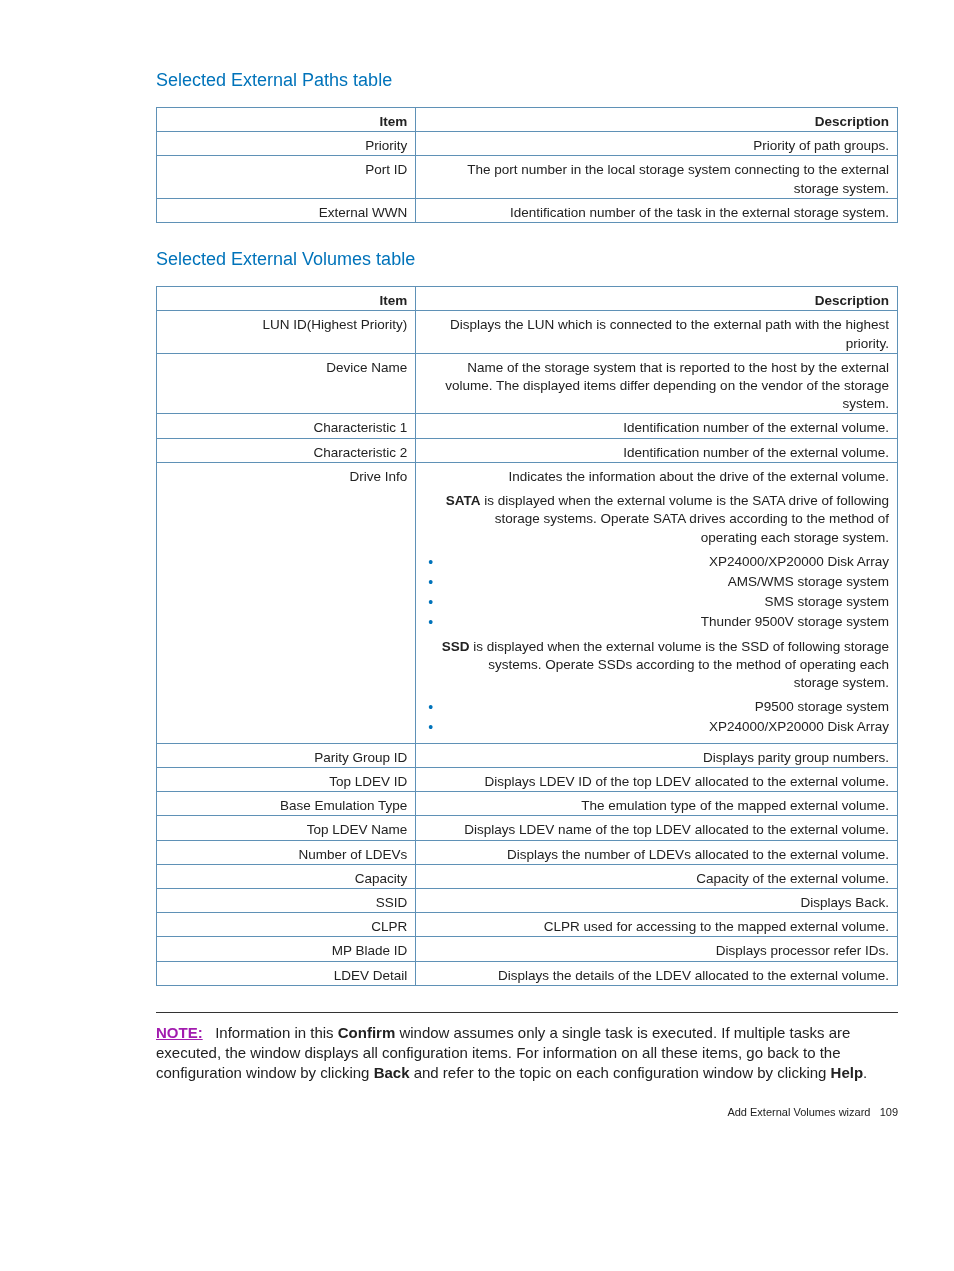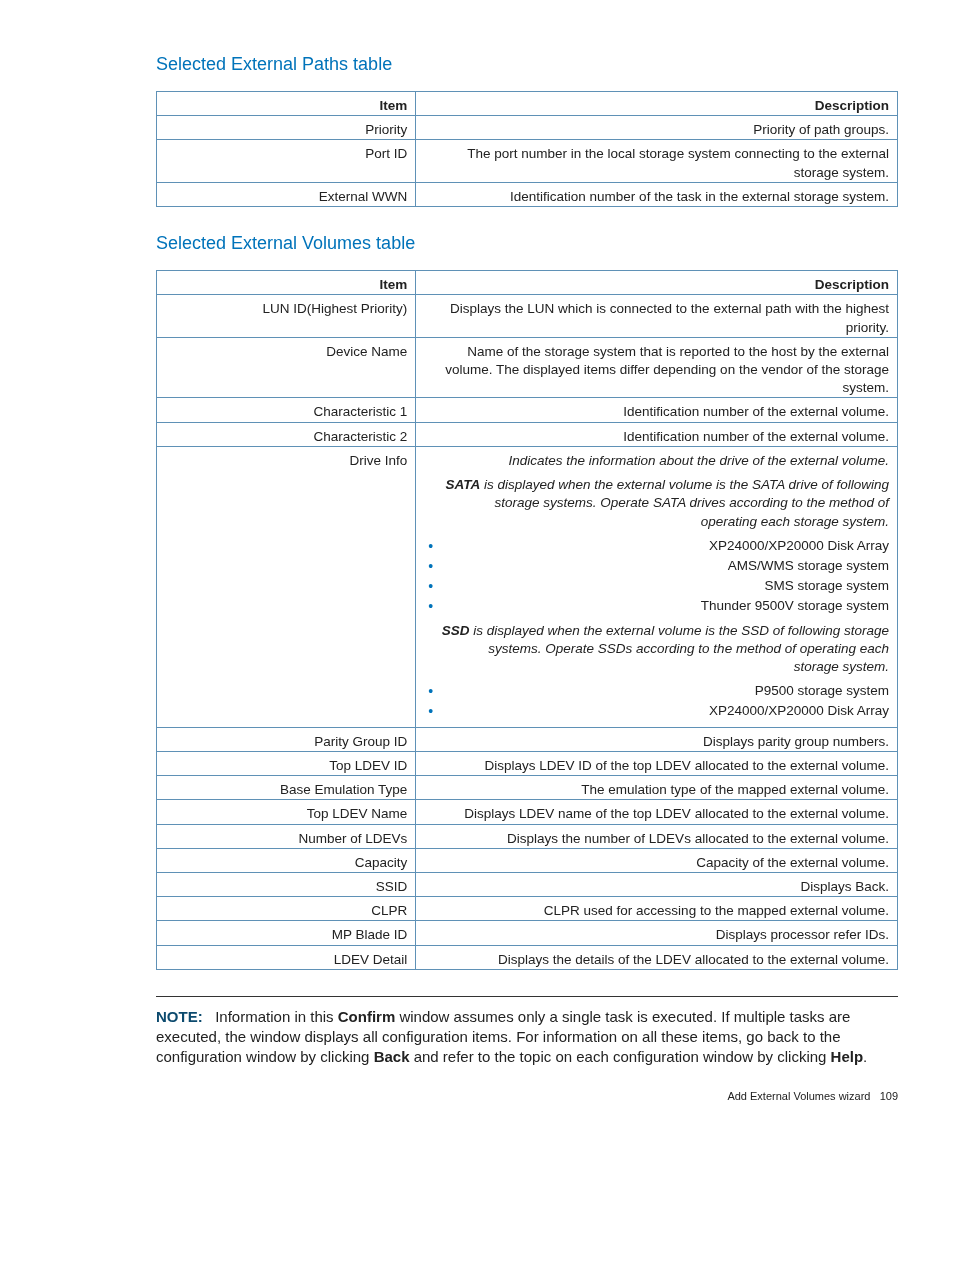--- a/index.html
+++ b/index.html
@@ -15,21 +15,21 @@
   .page {
     padding: 54px 56px 30px 156px;
     box-sizing: border-box;
     width: 954px;
   }
   h2.section {
     font-family: Arial, Helvetica, sans-serif;
     color: #0073ba;
     font-weight: 400;
     font-size: 18px;
-    margin: 0 0 16px 0;
+    margin: 16px 0 16px 0;
   }
   table.doc-table {
     border-collapse: collapse;
     width: 100%;
     margin-bottom: 26px;
     border: 1.5px solid #5f91b6;
   }
   table.doc-table th, table.doc-table td {
     border: 1px solid #5f91b6;
     text-align: right;
@@ -65,32 +65,33 @@
   .note-block {
     border-top: 1px solid #333;
     margin-top: 10px;
     padding-top: 10px;
     font-family: 'Arial Narrow', Arial, sans-serif;
     font-size: 15px;
     line-height: 1.35;
     font-stretch: condensed;
   }
   .note-label {
-    color: #0c4a6e;
+    color: #a21caf;
     font-weight: 700;
+    text-decoration: underline;
   }
   .bold { font-weight: 700; }
   .footer {
     margin-top: 22px;
     text-align: right;
     font-family: 'Arial Narrow', Arial, sans-serif;
     font-size: 11px;
     font-stretch: condensed;
   }
-  .desc-para { margin: 0 0 6px 16px; font-style: italic; }
+  .desc-para { margin: 0 0 6px 16px; }
   .desc-para:last-child { margin-bottom: 0; }
 </style>
 </head>
 <body>
 
 <div class="page">
 
   <h2 class="section">Selected External Paths table</h2>
 
   <table class="doc-table">

